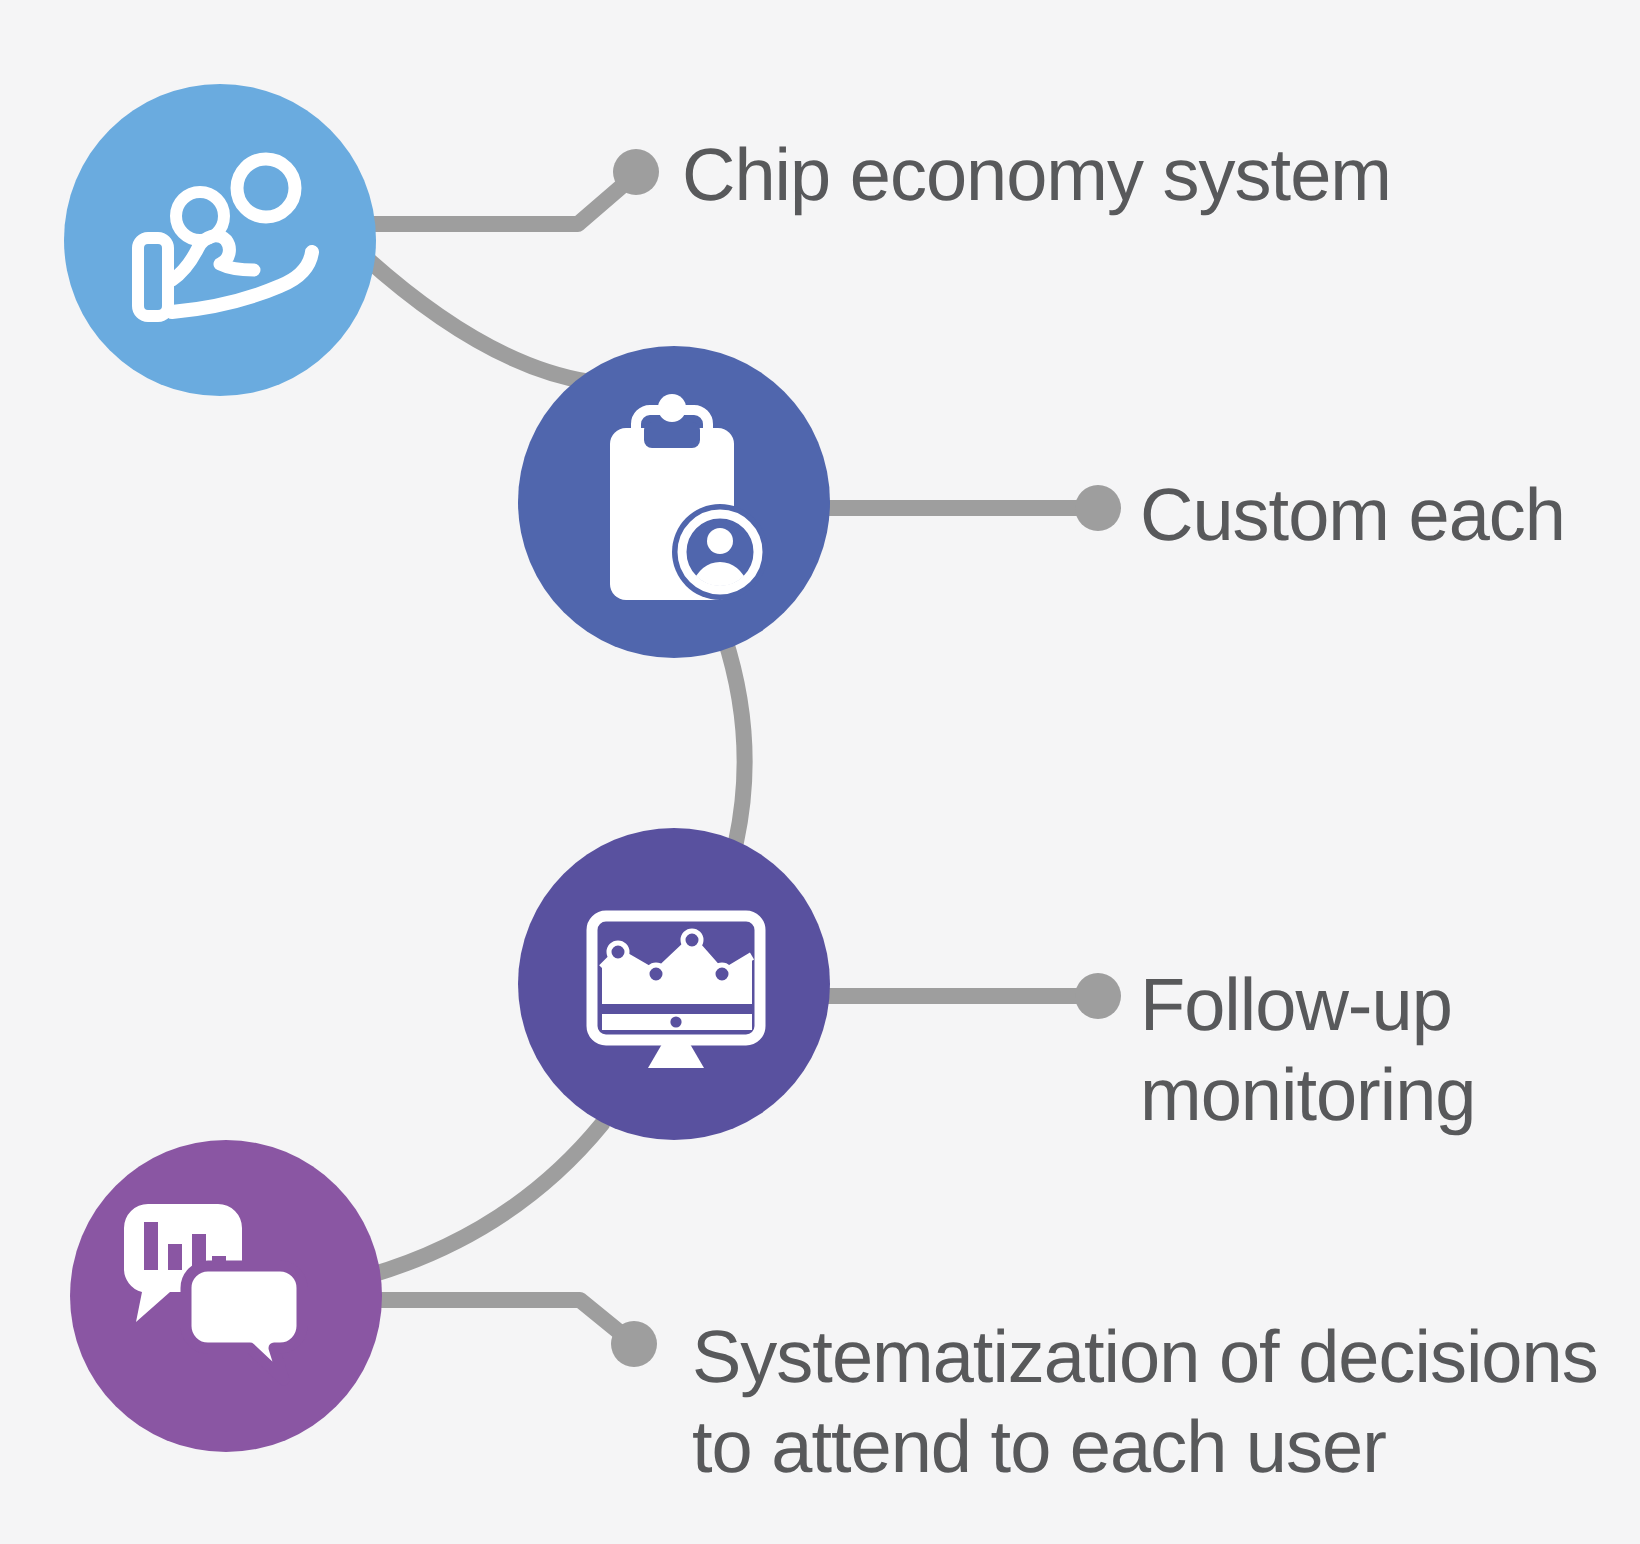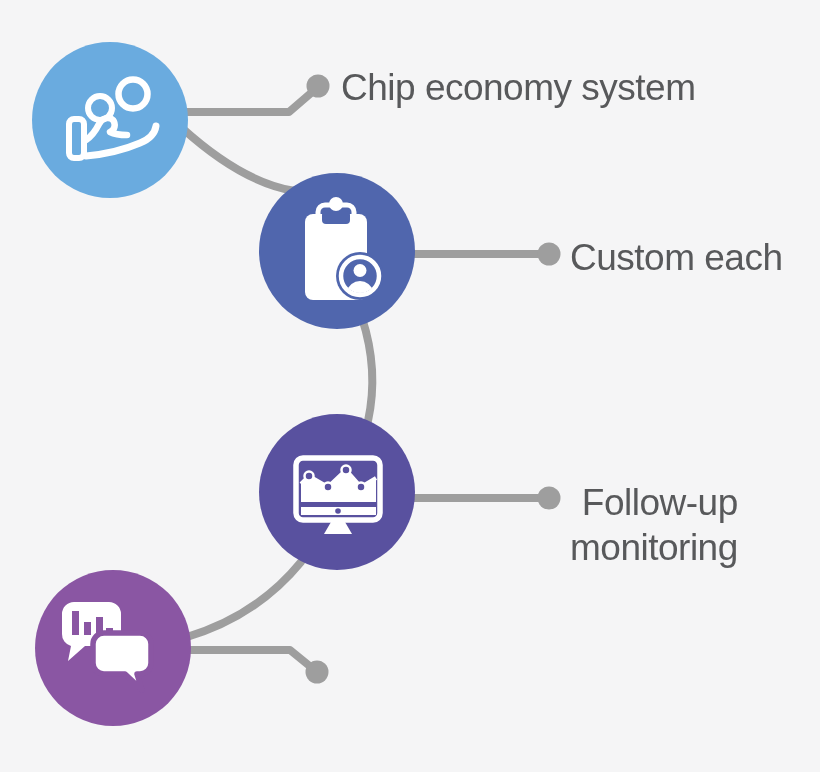--- a/index.html
+++ b/index.html
@@ -132,17 +132,19 @@
         </g>
         <path class="fill-white stroke-c4" stroke-width="5.5" stroke-linejoin="round" d="M 104 633 h 36 a 11 11 0 0 1 11 11 v 19 a 11 11 0 0 1 -11 11 h -3 l 5 16 l -17 -16 h -21 a 11 11 0 0 1 -11 -11 v -19 a 11 11 0 0 1 11 -11 z"></path>
       </g>
     </g>
   </svg>
 
   <div class="label" style="left:341px; top:65px;">Chip economy system</div>
 
   <div class="label" style="left:570px; top:235px;">Custom each</div>
 
-  <div class="label" style="left:570px; top:480px;text-align:right;">Follow-up
+  <div class="label" style="left:570px; top:480px;">Follow-up
 monitoring</div>
 
+  <div class="label" style="left:346px; top:656px;">Systematization of decisions
+to attend to each user</div>
 
 </div>
 
 </body></html>

